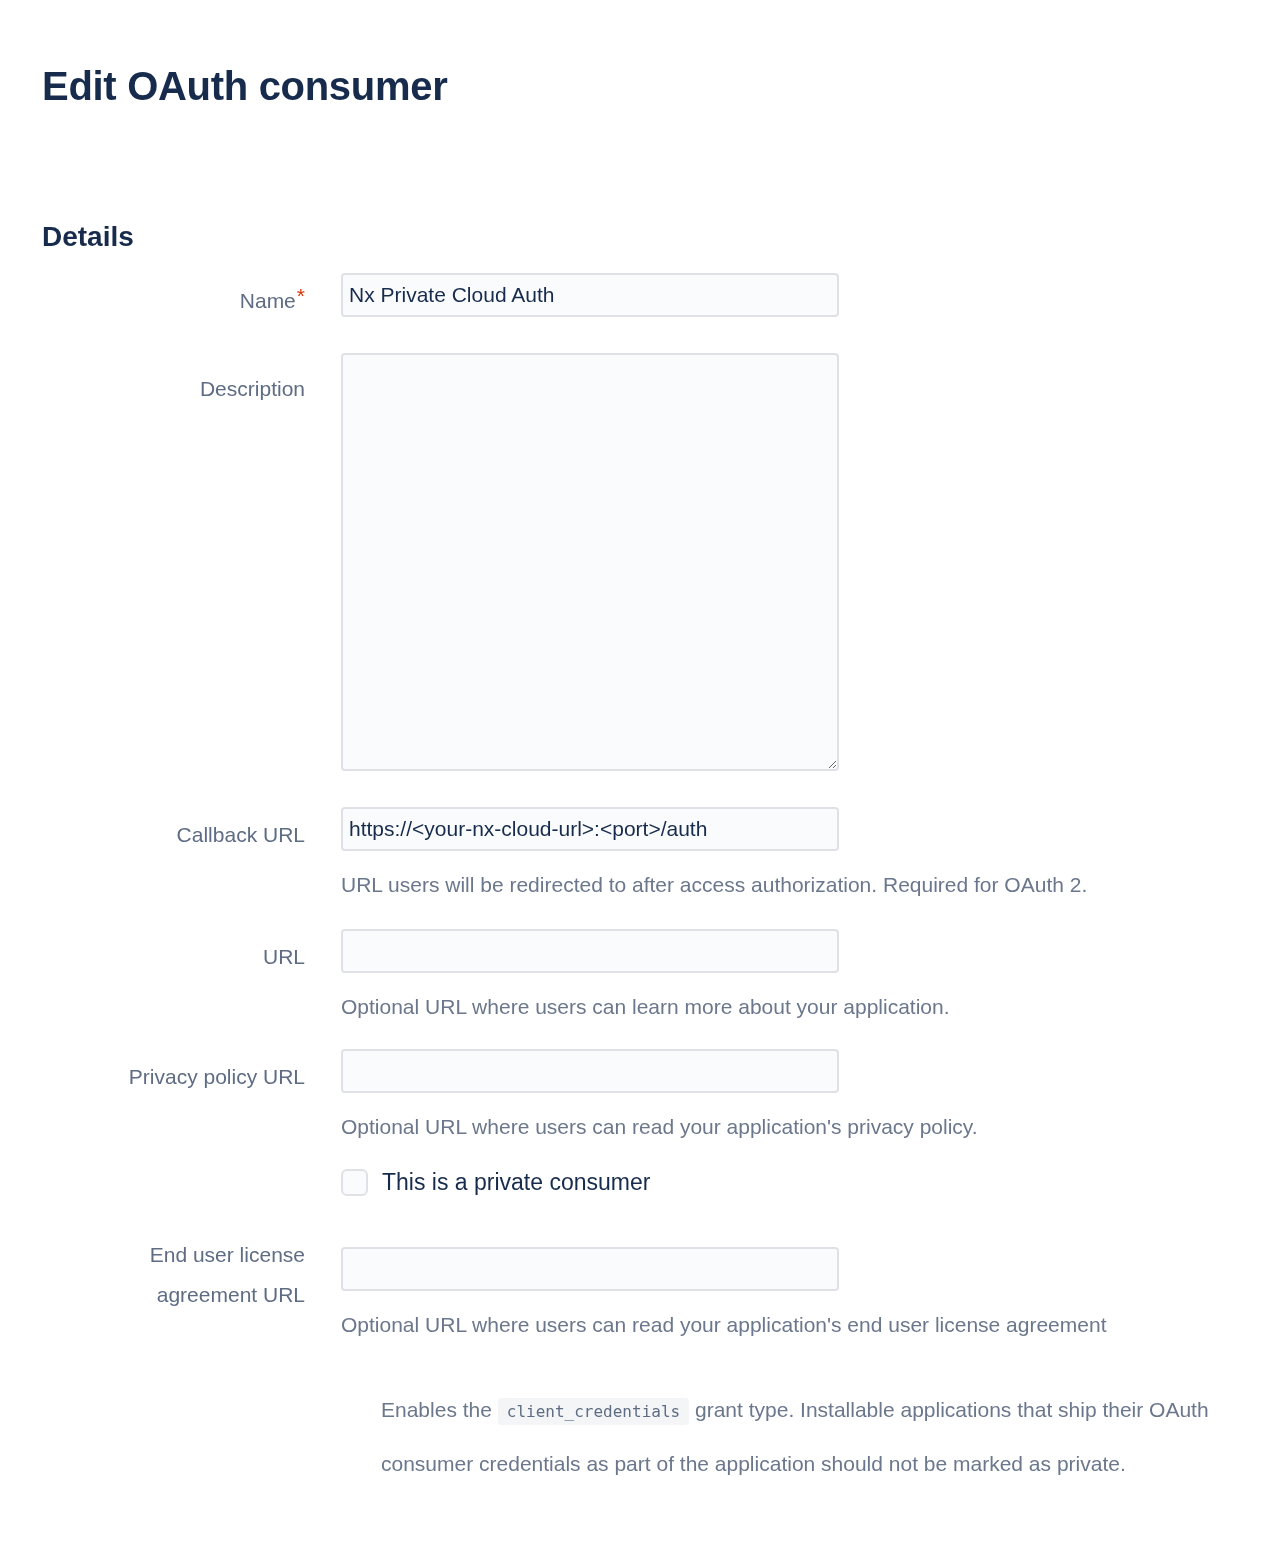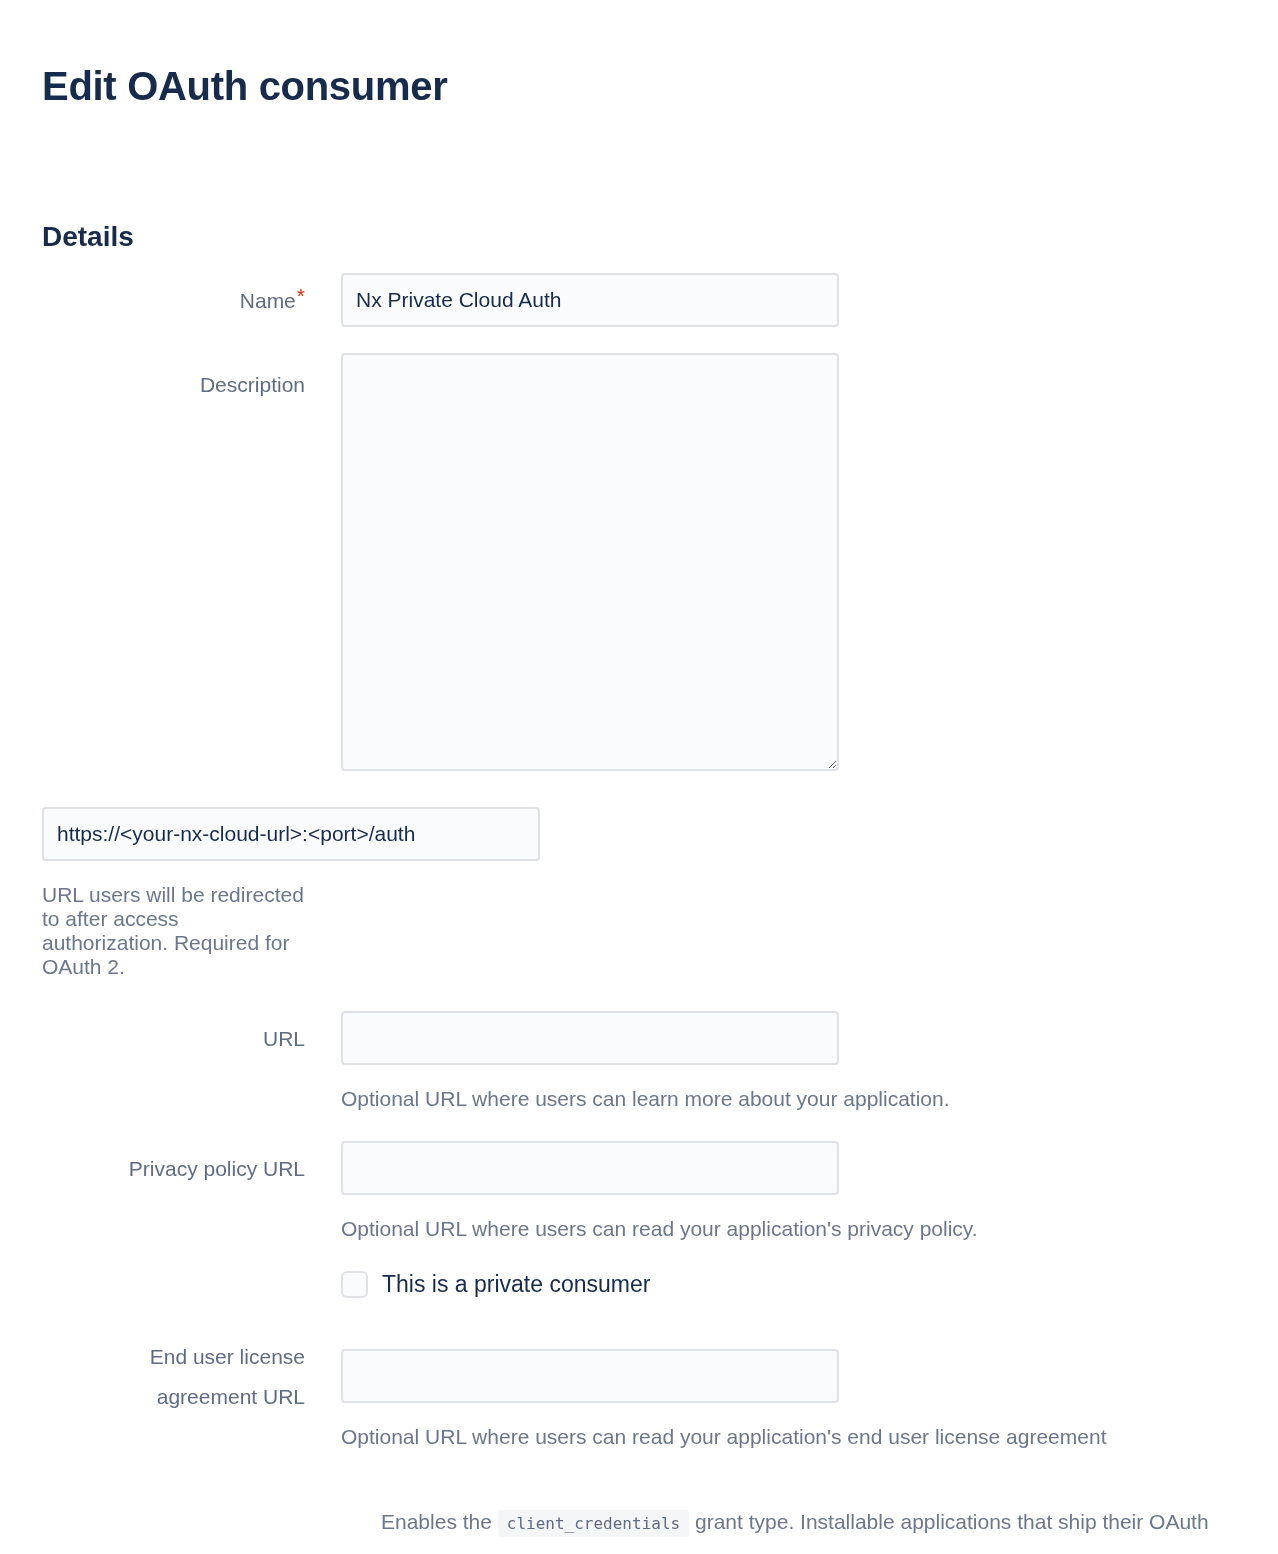--- a/index.html
+++ b/index.html
@@ -65,40 +65,40 @@
   .mb-22 { margin-bottom: 22px; }
 
   .label-cell {
     display: flex;
     justify-content: flex-end;
     align-items: center;
     height: 56px;
     text-align: right;
   }
   .label-cell.top-align {
-    align-items: flex-start;
+    align-items: flex-end;
     padding-top: 12px;
   }
   .field-label {
     font-size: 21px;
     color: #5E6C84;
     line-height: 1.9;
   }
   .required-star {
     color: #DE350B;
     font-size: 21px;
     position: relative;
     top: -5px;
     margin-left: 1px;
   }
 
   .text-input {
     width: 498px;
-    height: 54px;
-    padding: 0 13px;
+    height: 44px;
+    padding: 0 6px;
     border: 2px solid #DFE1E6;
     border-radius: 4px;
     background: #FAFBFC;
     font-family: "Liberation Sans", sans-serif;
     font-size: 21px;
     color: #172B4D;
     outline: none;
   }
   textarea.text-area {
     width: 498px;
@@ -185,20 +185,23 @@
     <div class="form-row mb-32">
       <div class="label-cell top-align">
         <label class="field-label">Description</label>
       </div>
       <div class="field-cell">
         <textarea class="text-area" value="" style=""></textarea>
       </div>
     </div>
 
     <div class="form-row mb-32">
+      <div class="label-cell">
+        <label class="field-label">Callback URL</label>
+      </div>
       <div class="field-cell">
         <input type="text" class="text-input" value="https://&lt;your-nx-cloud-url&gt;:&lt;port&gt;/auth" style="">
         <p class="helper-text">URL users will be redirected to after access authorization. Required for OAuth 2.</p>
       </div>
     </div>
 
     <div class="form-row mb-30">
       <div class="label-cell">
         <label class="field-label">URL</label>
       </div>

